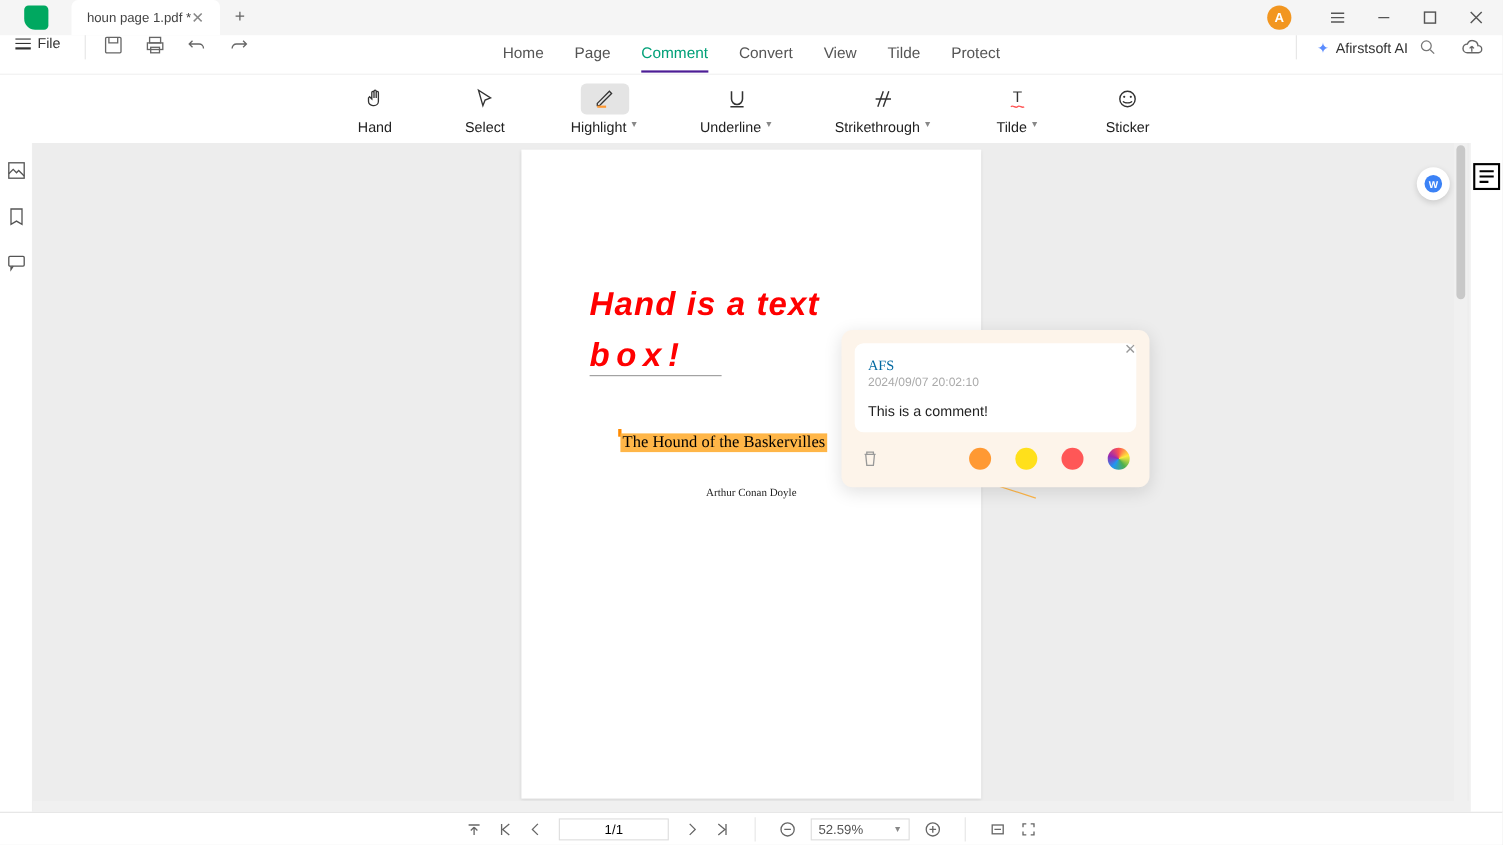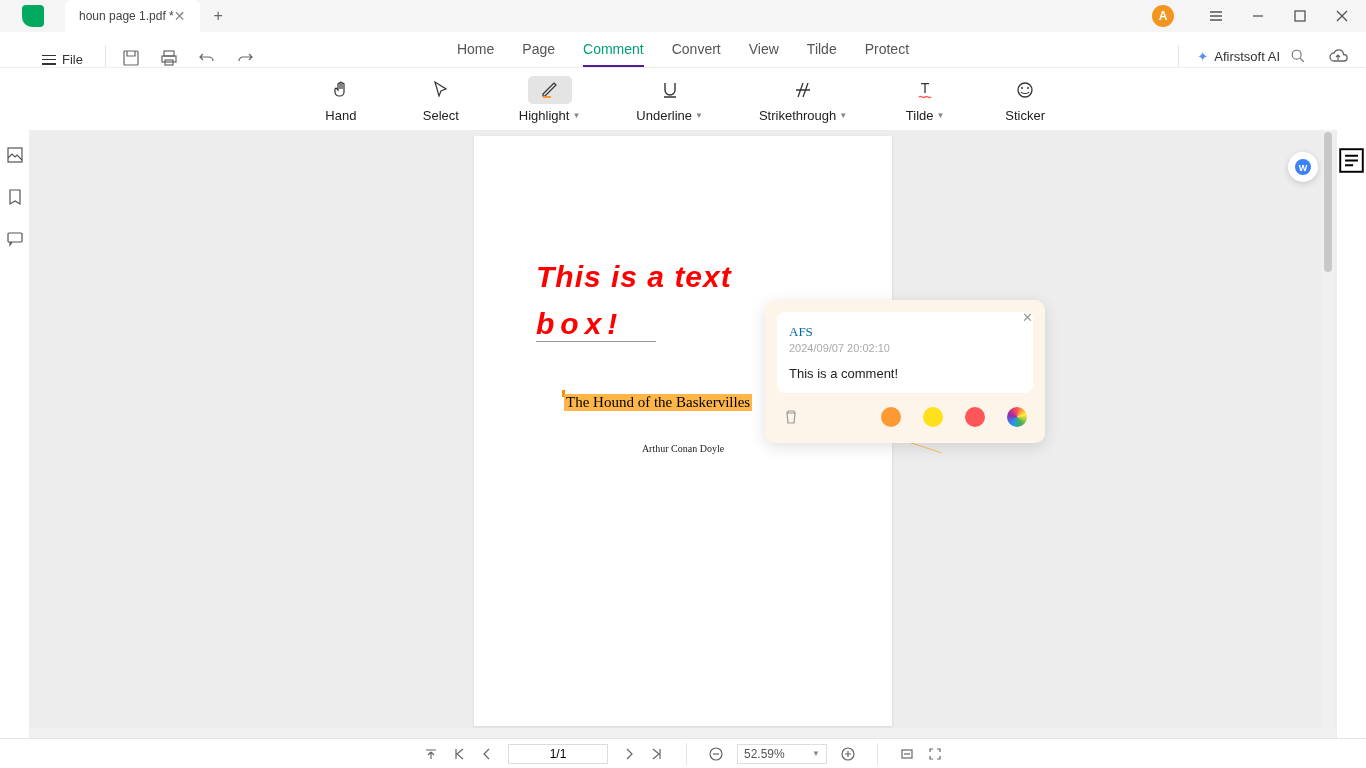--- a/index.html
+++ b/index.html
@@ -11,21 +11,21 @@
 .logo-mark { width: 22px; height: 22px; background: #00a860; border-radius: 4px 4px 4px 10px; }
 .tab { height: 32px; background: #fff; display: flex; align-items: center; padding: 0 14px; font-size: 12px; color: #444; border-radius: 6px 6px 0 0; }
 .tab-close { color: #888; font-size: 14px; cursor: pointer; }
 .new-tab { padding: 0 14px; color: #666; font-size: 16px; cursor: pointer; }
 .titlebar-right { margin-left: auto; display: flex; align-items: center; gap: 2px; padding-right: 4px; }
 .avatar { width: 22px; height: 22px; border-radius: 50%; background: #f29620; color: #fff; display: flex; align-items: center; justify-content: center; font-size: 12px; font-weight: 600; margin-right: 20px; }
 .wbtn { width: 40px; height: 32px; display: flex; align-items: center; justify-content: center; color: #555; cursor: pointer; }
 .wbtn svg { width: 14px; height: 14px; }
 
 
-.filerow { height: 36px; background: #fff; display: flex; align-items: flex-end; border-bottom: 1px solid #eee; padding-left: 28px; }
+.filerow { height: 36px; background: #fff; display: flex; align-items: flex-start; border-bottom: 1px solid #eee; }
 .file-menu { display: flex; align-items: center; gap: 6px; padding: 0 14px; font-size: 13px; color: #333; cursor: pointer; }
 .hamb { width: 14px; height: 10px; display: flex; flex-direction: column; justify-content: space-between; }
 .hamb span { height: 1.5px; background: #333; }
 .divider-v { width: 1px; height: 22px; background: #e5e5e5; margin: 0 8px; }
 .qa-icons { display: flex; gap: 20px; padding-left: 8px; }
 .qa-icons .ic { width: 18px; height: 18px; color: #666; cursor: pointer; }
 .menubar { margin-left: auto; margin-right: auto; display: flex; gap: 28px; font-size: 14px; color: #555; position: absolute; left: 50%; transform: translateX(-50%); }
 .menubar .mi { cursor: pointer; padding: 8px 0; }
 .menubar .mi.active { color: #00a078; border-bottom: 2px solid #4c1d95; }
 .ai-area { margin-left: auto; display: flex; align-items: center; gap: 10px; padding-right: 18px; }
@@ -33,21 +33,21 @@
 .sparkle { color: #5b8cff; }
 .search-ic { color: #777; }
 .cloud-ic { color: #666; margin-left: 12px; }
 
 
 .toolbar { height: 62px; background: #fff; display: flex; align-items: center; justify-content: center; gap: 36px; }
 .tool { display: flex; flex-direction: column; align-items: center; gap: 4px; font-size: 13px; color: #222; cursor: pointer; padding: 4px 10px; border-radius: 6px; }
 .tool.active .tool-ic-wrap { background: #e4e4e4; }
 .tool-ic-wrap { width: 44px; height: 28px; display: flex; align-items: center; justify-content: center; border-radius: 5px; }
 .tool-ic { width: 20px; height: 20px; color: #333; }
-.tool-label { display: flex; align-items: center; gap: 3px; }
+.tool-label { display: flex; align-items: flex-start; gap: 3px; }
 .dd-caret { font-size: 8px; color: #888; }
 
 
 .workspace { position: absolute; top: 130px; bottom: 30px; left: 0; right: 0; display: flex; }
 .left-rail { width: 30px; background: #fff; border-right: 1px solid #eee; display: flex; flex-direction: column; align-items: center; gap: 24px; padding-top: 16px; }
 .left-rail .ric { width: 18px; height: 18px; color: #555; cursor: pointer; }
 .right-rail { width: 30px; background: #fff; border-left: 1px solid #eee; display: flex; flex-direction: column; align-items: center; padding-top: 16px; }
 .canvas-area { flex: 1; background: #ededed; position: relative; display: flex; justify-content: center; overflow: hidden; }
 .scrollbar-v { position: absolute; right: 32px; top: 130px; bottom: 30px; width: 12px; background: #f0f0f0; }
 .scrollbar-thumb { width: 8px; margin: 2px; height: 140px; background: #c8c8c8; border-radius: 4px; }
@@ -269,21 +269,21 @@
         <path d="M4 2h10v14l-5-3-5 3V2z" stroke="currentColor" fill="none" stroke-width="1.2"></path>
       </svg>
     <svg class="ric" viewBox="0 0 18 18">
         <rect x="2" y="3" width="14" height="9" rx="1" stroke="currentColor" fill="none" stroke-width="1.2"></rect>
         <path d="M6 12l-2 3v-3" stroke="currentColor" fill="none" stroke-width="1.2"></path>
       </svg>
   </div>
   <div class="canvas-area">
     <div class="page">
       <div class="textbox">
-        <div>This is a text</div>
+        <div>Hand is a text</div>
         <div class="l2">box!</div>
       </div>
       <div class="textbox-underline"></div>
       <div class="tick"></div>
       <div class="doc-title">The Hound of the Baskervilles</div>
       <div class="author">Arthur Conan Doyle</div>
       <div class="leader"></div>
     </div>
   </div>
   <div class="right-rail">

